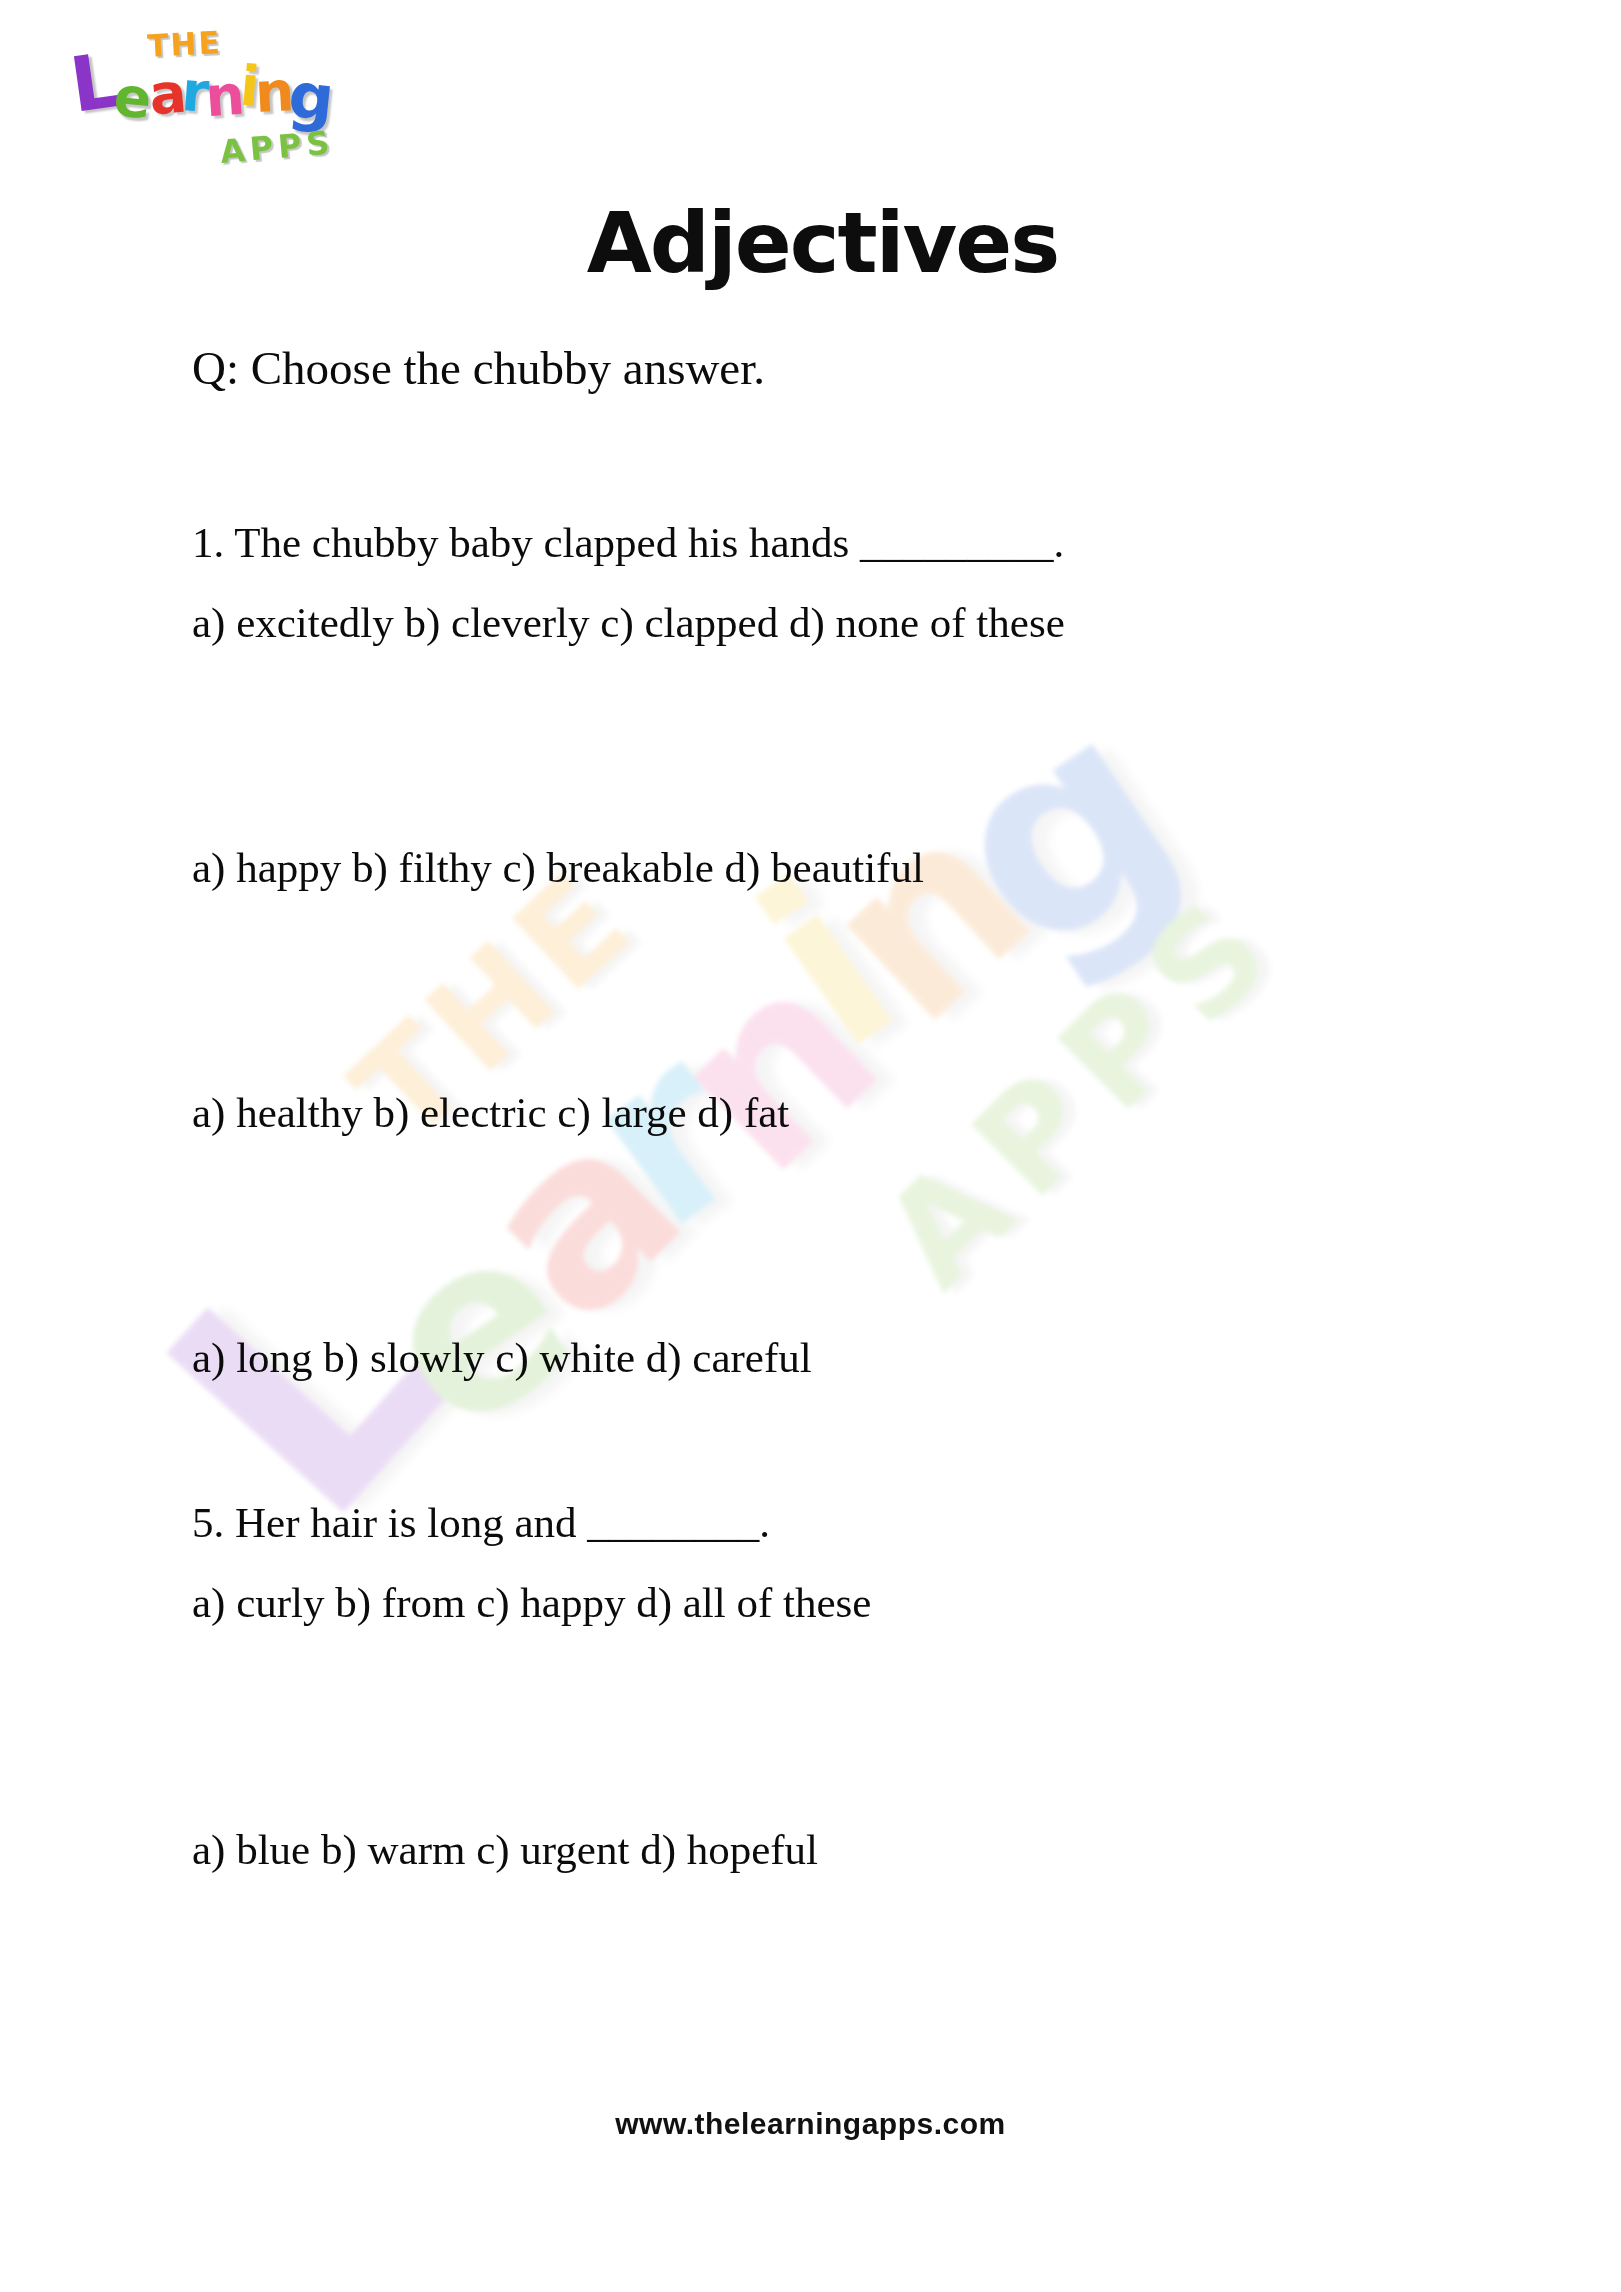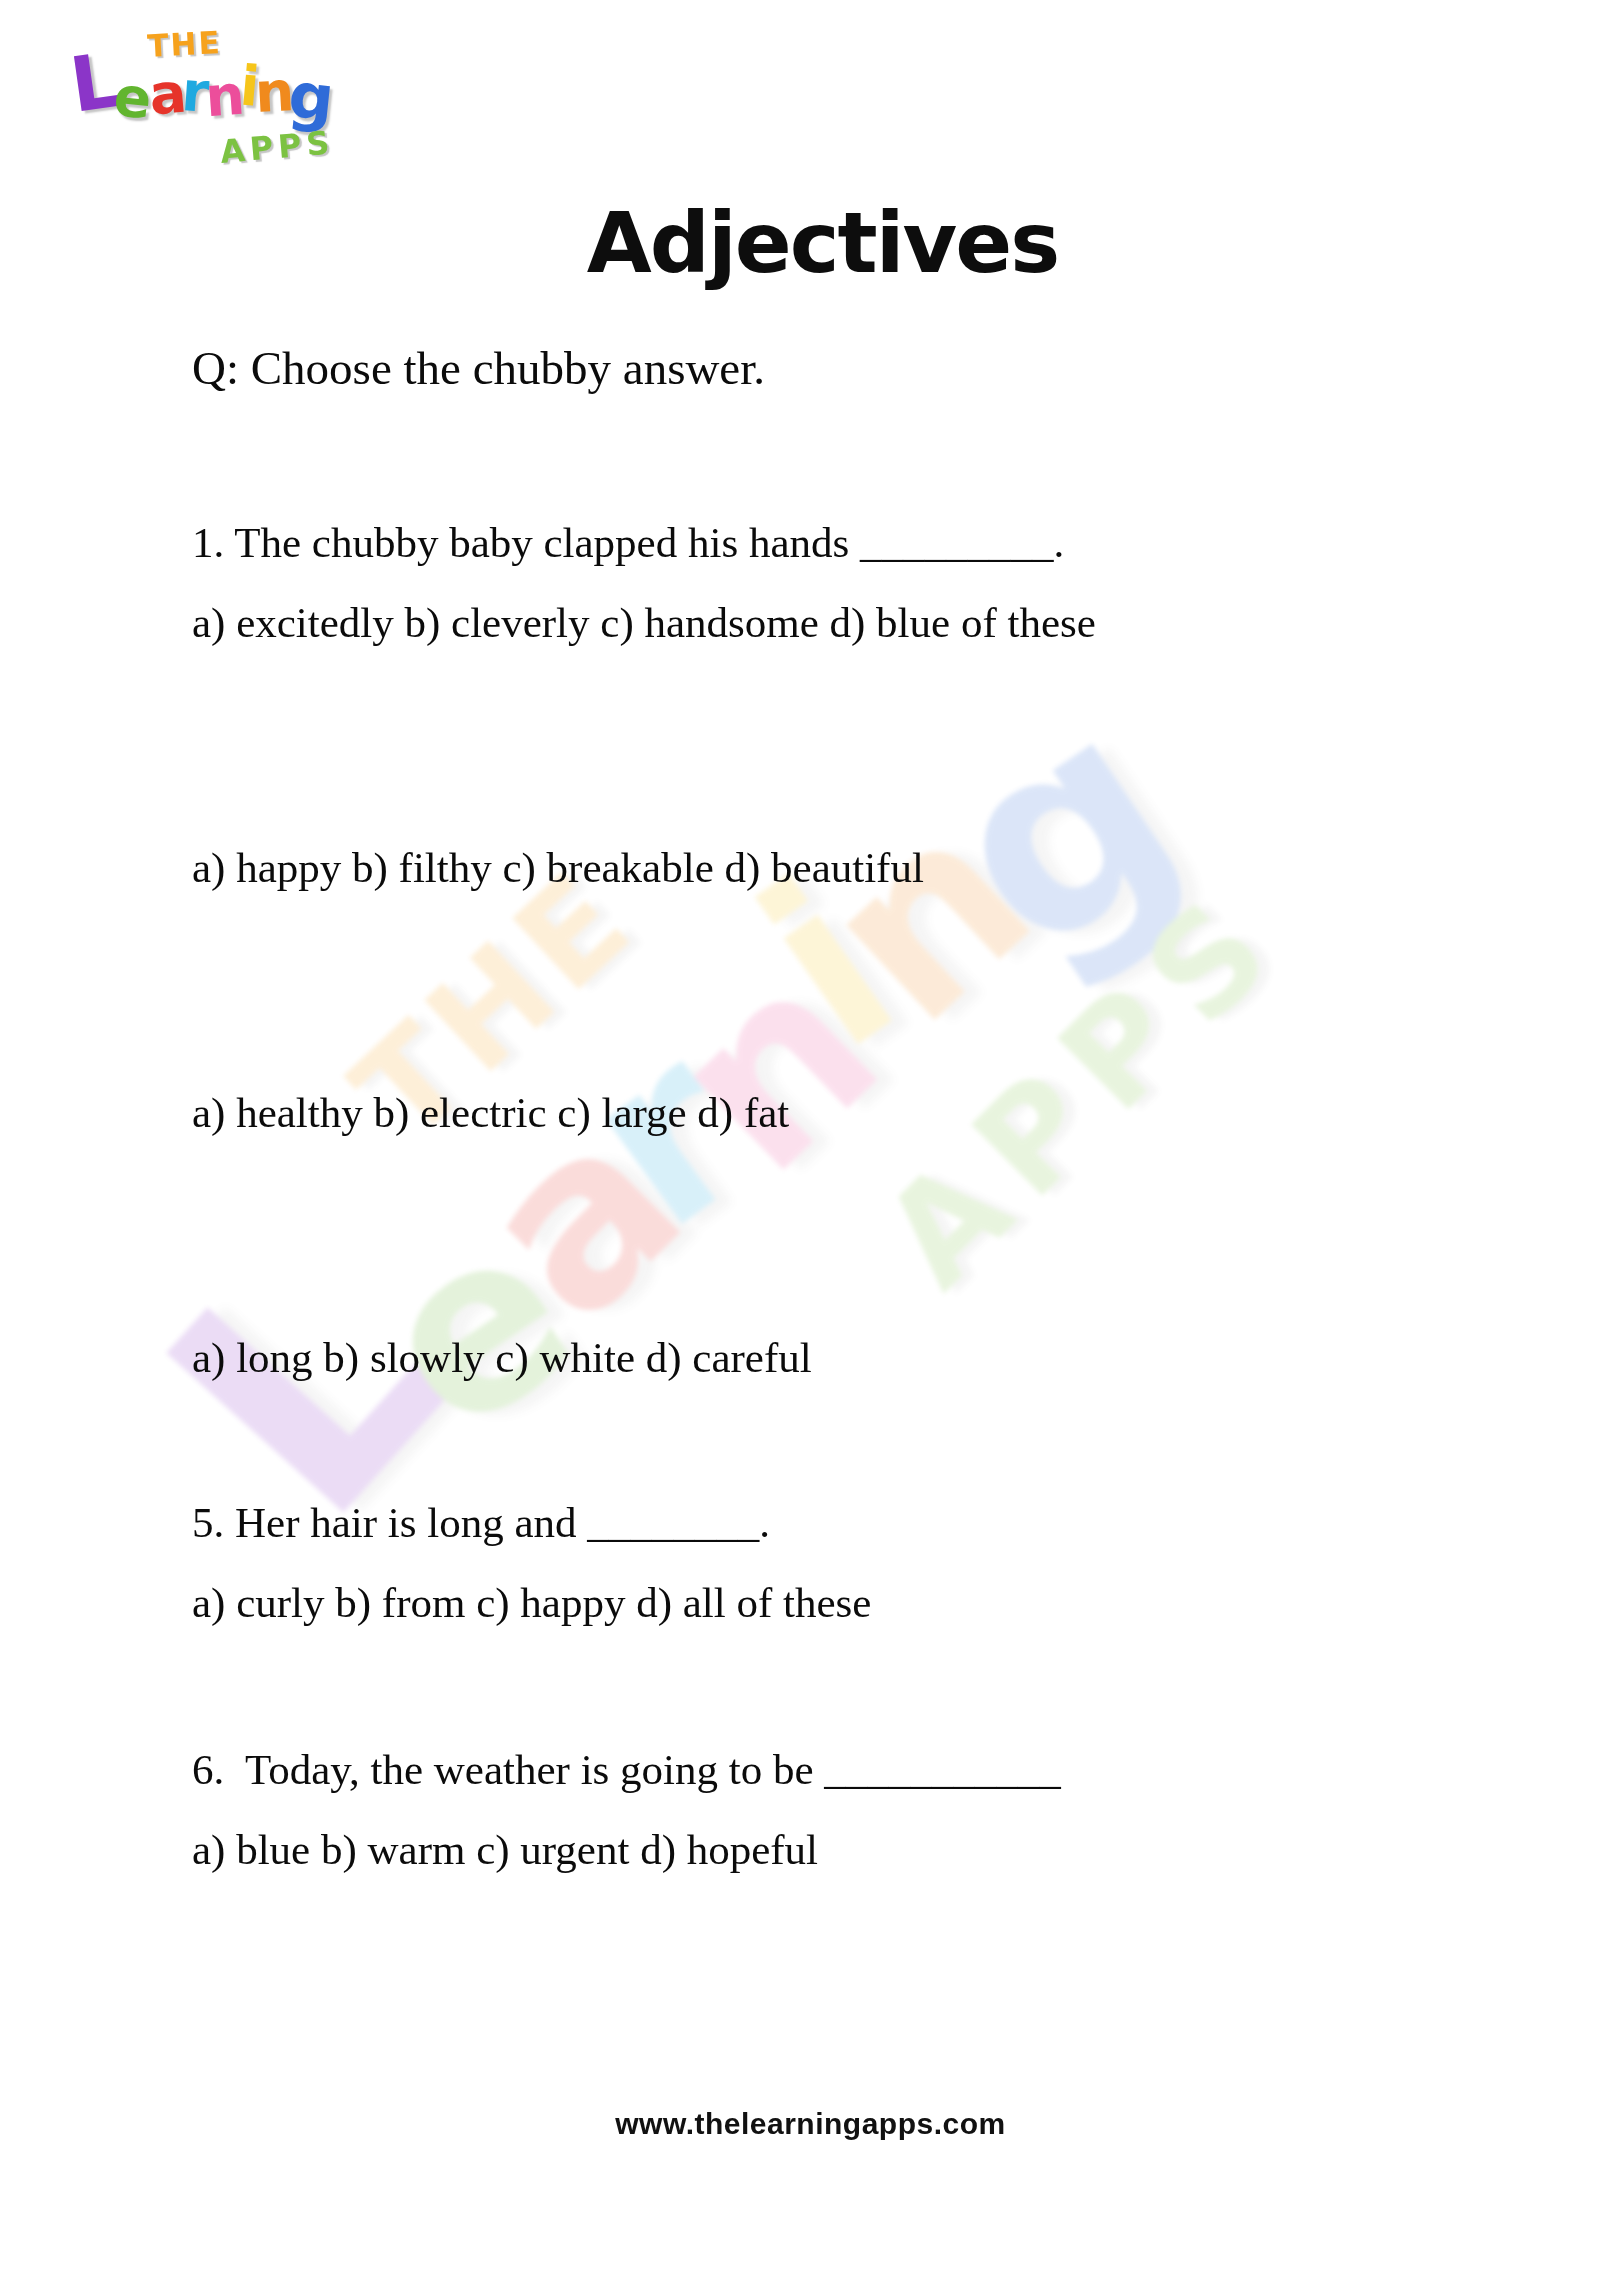--- a/index.html
+++ b/index.html
@@ -89,30 +89,29 @@
       <div class="logo-learning"><span style="color: rgb(139, 53, 200);">L</span><span style="color: rgb(98, 181, 47);">e</span><span style="color: rgb(230, 52, 42);">a</span><span style="color: rgb(31, 169, 224);">r</span><span style="color: rgb(236, 78, 155);">n</span><span style="color: rgb(246, 197, 26);">i</span><span style="color: rgb(240, 138, 29);">n</span><span style="color: rgb(47, 107, 216);">g</span></div>
       <div class="logo-apps" style="color: rgb(124, 194, 66);">APPS</div>
     </div>
   </div>
 
   <h1 class="title">Adjectives</h1>
 
   <div class="line instruction" style="top:341px">Q: Choose the chubby answer.</div>
 
   <div class="line" style="top:518px">1. The chubby baby clapped his hands _________.</div>
-  <div class="line" style="top:598px">a) excitedly b) cleverly c) handsome d) blue of these</div>
+  <div class="line" style="top:598px">a) excitedly b) cleverly c) clapped d) none of these</div>
 
   <div class="line" style="top:843px">a) happy b) filthy c) breakable d) beautiful</div>
 
   <div class="line" style="top:1088px">a) healthy b) electric c) large d) fat</div>
 
   <div class="line" style="top:1333px">a) long b) slowly c) white d) careful</div>
 
   <div class="line" style="top:1498px">5. Her hair is long and ________.</div>
   <div class="line" style="top:1578px">a) curly b) from c) happy d) all of these</div>
 
-  <div class="line" style="top:1745px">6.  Today, the weather is going to be ___________</div>
   <div class="line" style="top:1825px">a) blue b) warm c) urgent d) hopeful</div>
 
   <div class="footer">www.thelearningapps.com</div>
 
 </div>
 
 
 </body></html>

